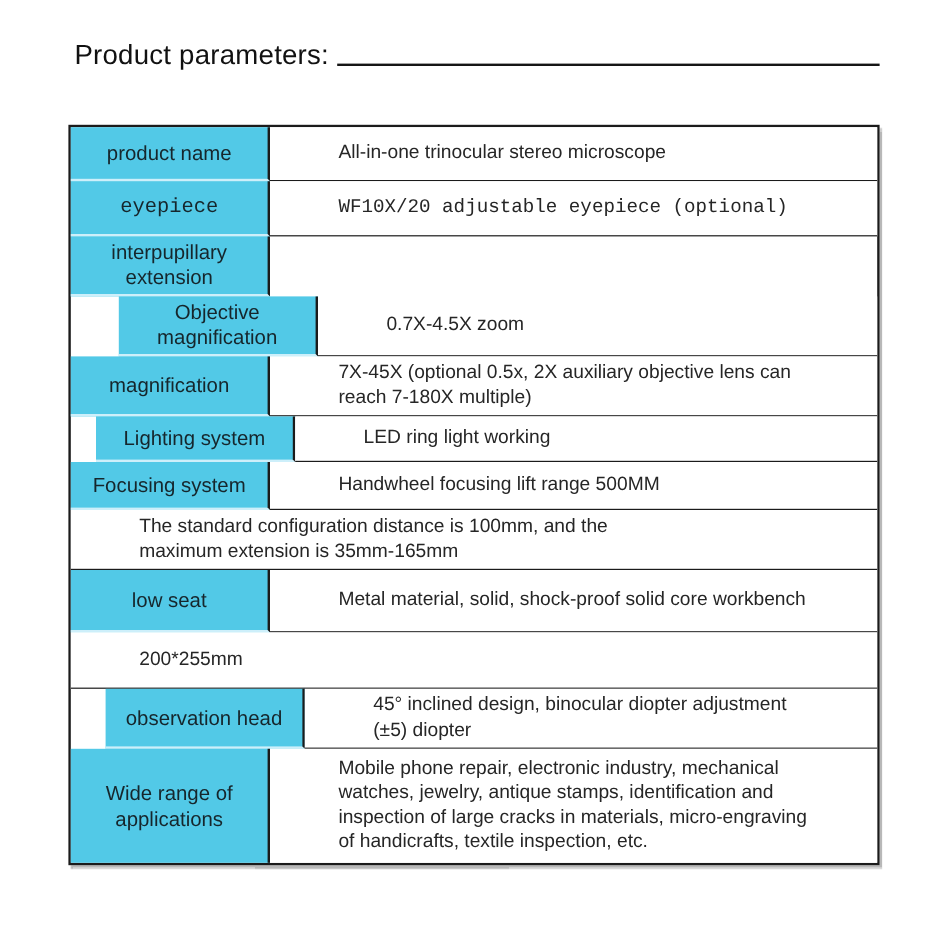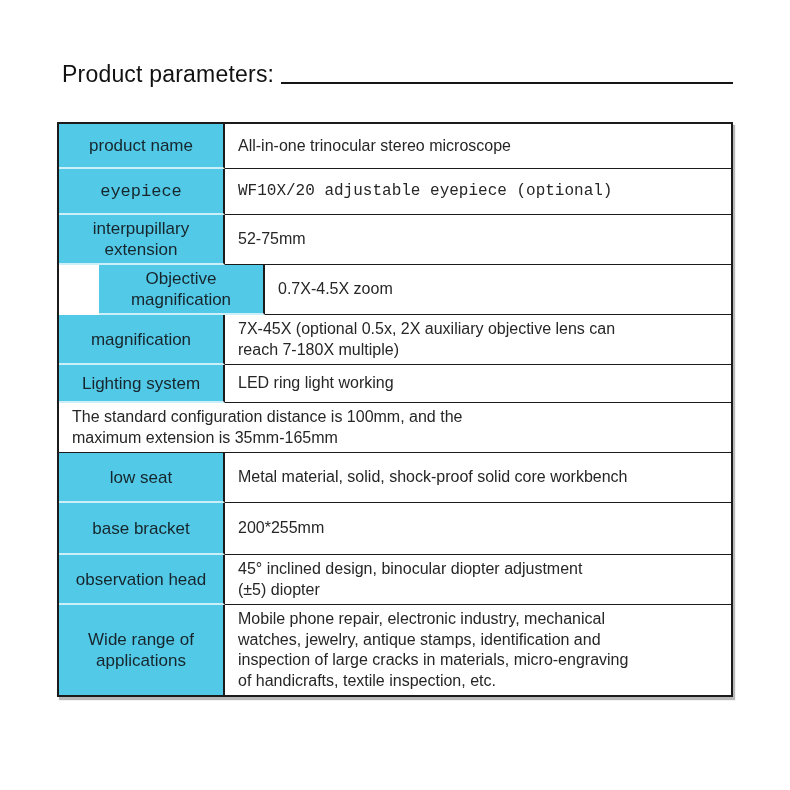--- a/index.html
+++ b/index.html
@@ -11,58 +11,57 @@
     overflow: hidden;
   }
   body { position: relative; }
 
   
   .page-header {
     position: absolute;
     left: 62px; top: 30px; right: 57px;
     display: flex;
     align-items: flex-end;
-    margin-top: 29px;
   }
   .page-title {
     font-size: 23px;
     line-height: 30px;
     color: #111;
     white-space: nowrap;
     letter-spacing: 0.2px;
   }
   .title-rule {
     flex: 1;
     height: 0;
     border-bottom: 2px solid #151515;
     margin-left: 7px;
     margin-bottom: 5px;
   }
 
   
   .param-table {
     position: absolute;
-    left: 57px; top: 122px;
+    left: 57px; top: 104px;
     width: 676px;
     background: #ffffff;
     border: 2px solid var(--border, #1b1b1b);
     box-shadow: 2px 3px 1px rgba(0,0,0,0.28);
   }
   .t-row { display: flex; align-items: stretch; }
   .t-row:nth-of-type(1)  { min-height: 45px; }
   .t-row:nth-of-type(2)  { min-height: 46px; font-family: Liberation Mono, monospace; }
   .t-row:nth-of-type(3)  { min-height: 44px; }
   .t-row:nth-of-type(4)  { min-height: 47px; padding-left: 40px; }
   .t-row:nth-of-type(5)  { min-height: 48px; }
-  .t-row:nth-of-type(6)  { min-height: 38px; }
+  .t-row:nth-of-type(6)  { min-height: 38px; padding-left: 21px; }
   .t-row:nth-of-type(7)  { min-height: 40px; }
   .t-row:nth-of-type(8)  { min-height: 50px; }
   .t-row:nth-of-type(9)  { min-height: 52px; }
   .t-row:nth-of-type(10) { min-height: 47px; }
-  .t-row:nth-of-type(11) { min-height: 48px; }
+  .t-row:nth-of-type(11) { min-height: 48px; padding-left: 29px; }
   .t-row:nth-of-type(12) { min-height: 95px; }
 
   .t-label {
     width: 166px;
     flex: 0 0 166px;
     background: var(--label-bg, #52c9e7);
     border-right: 2px solid var(--border, #1b1b1b);
     border-bottom: 2px solid var(--label-separator, #cdeffa);
     display: flex;
     align-items: center;
@@ -77,21 +76,21 @@
     flex: 1;
     background: #ffffff;
     border-bottom: 1.5px solid var(--border, #1b1b1b);
     display: flex;
     align-items: center;
     padding: 4px 4px 4px 13px;
     color: var(--value-text, #262626);
     font-size: 16px;
     line-height: 20.5px;
   }
-  .t-value span { white-space: pre-line; }
+  .t-value span { white-space: pre-line; margin-left: 44px; }
   .t-row:last-child .t-label,
   .t-row:last-child .t-value { border-bottom: none; }
 </style>
 </head>
 <body>
 
 <div class="page-header">
   <div class="page-title">Product parameters:</div>
   <div class="title-rule"></div>
 </div>
@@ -110,23 +109,20 @@
         <span>eyepiece</span>
       </div>
     <div class="t-cell t-value">
         <span>WF10X/20 adjustable eyepiece (optional)</span>
       </div>
   </div>
   <div class="t-row">
     <div class="t-cell t-label">
         <span>interpupillary extension</span>
       </div>
-    <div class="t-cell t-value">
-        <span>52-75mm</span>
-      </div>
   </div>
   <div class="t-row">
     <div class="t-cell t-label">
         <span>Objective magnification</span>
       </div>
     <div class="t-cell t-value">
         <span>0.7X-4.5X zoom</span>
       </div>
   </div>
   <div class="t-row">
@@ -140,37 +136,42 @@
   </div>
   <div class="t-row">
     <div class="t-cell t-label">
         <span>Lighting system</span>
       </div>
     <div class="t-cell t-value">
         <span>LED ring light working</span>
       </div>
   </div>
   <div class="t-row">
+    <div class="t-cell t-label">
+        <span>Focusing system</span>
+      </div>
+    <div class="t-cell t-value">
+        <span>Handwheel focusing lift range 500MM</span>
+      </div>
+  </div>
+  <div class="t-row">
     <div class="t-cell t-value">
         <span>The standard configuration distance is 100mm, and the
 maximum extension is 35mm-165mm</span>
       </div>
   </div>
   <div class="t-row">
     <div class="t-cell t-label">
         <span>low seat</span>
       </div>
     <div class="t-cell t-value">
         <span>Metal material, solid, shock-proof solid core workbench</span>
       </div>
   </div>
   <div class="t-row">
-    <div class="t-cell t-label">
-        <span>base bracket</span>
-      </div>
     <div class="t-cell t-value">
         <span>200*255mm</span>
       </div>
   </div>
   <div class="t-row">
     <div class="t-cell t-label">
         <span>observation head</span>
       </div>
     <div class="t-cell t-value">
         <span>45° inclined design, binocular diopter adjustment

